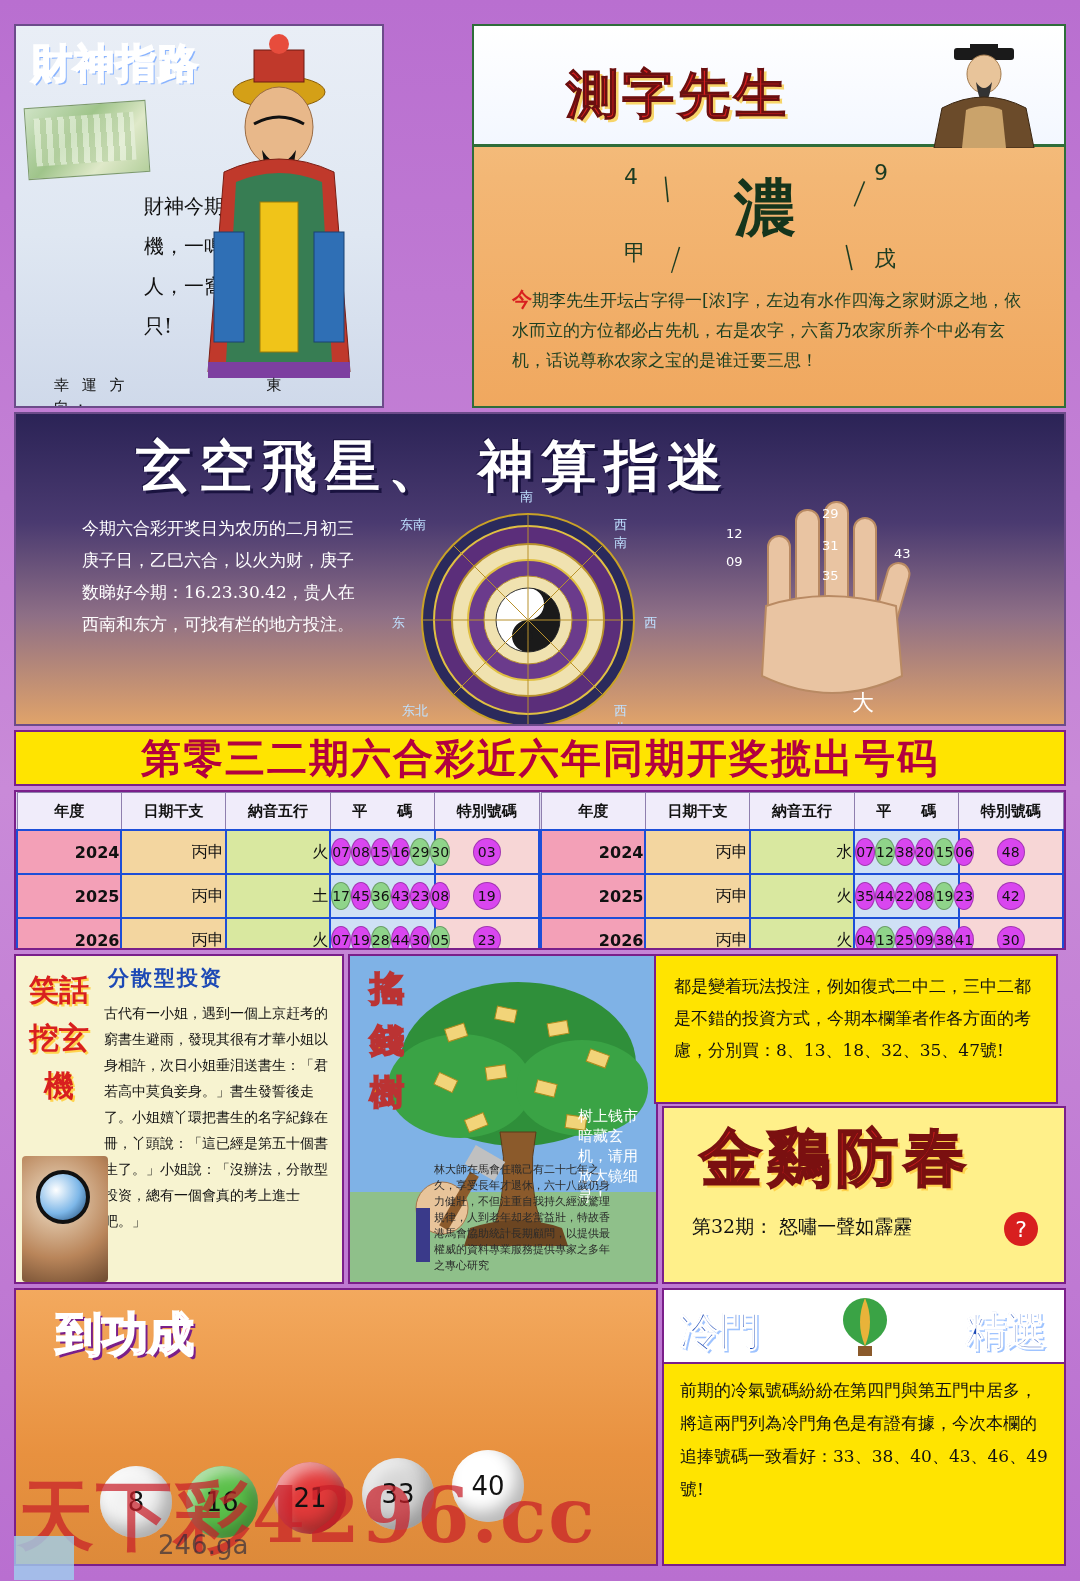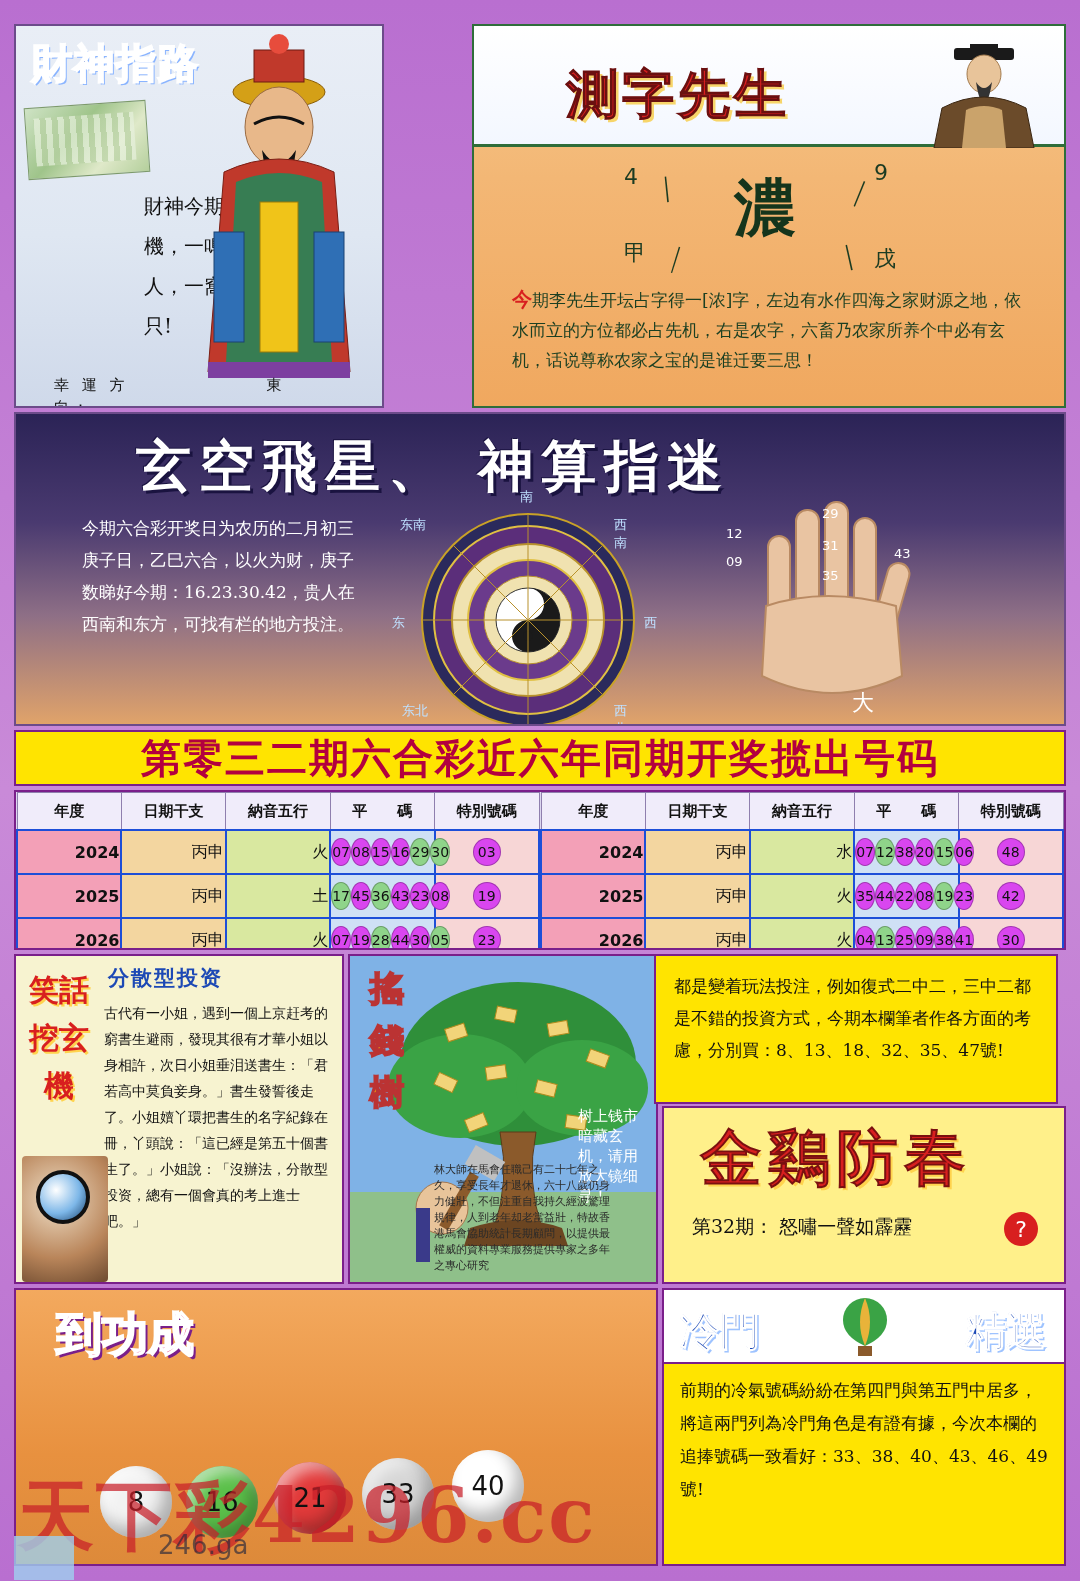--- a/index.html
+++ b/index.html
@@ -115,21 +115,21 @@
      line-height:52px;text-align:center;-webkit-text-stroke:2px #b33; font-family:"DejaVu Serif",serif;}
   #tree .vright{position:absolute;right:6px;top:150px;width:72px;font-size:15px;line-height:20px;color:#fff;
      font-family:"DejaVu Serif",serif;}
   #tree .smalltxt{position:absolute;left:84px;bottom:8px;width:180px;font-size:11px;line-height:16px;color:#2a2a2a;
      font-family:"DejaVu Serif",serif;}
 
   #invest{left:654px;top:954px;width:404px;height:150px;background:#ffe400;border:2px solid #7a1f8a;}
   #invest p{margin:0;padding:14px 18px;font-size:17px;line-height:32px;color:#111;font-family:"DejaVu Serif",serif;}
 
   #jinji{left:662px;top:1106px;width:404px;height:178px;background:#fff08a;border:2px solid #7a1f8a;}
-  #jinji .big{position:absolute;left:36px;top:8px;font-size:62px;font-weight:normal;color:#d81f1f;
+  #jinji .big{position:absolute;left:36px;top:8px;font-size:62px;font-weight:bold;color:#d81f1f;
      -webkit-text-stroke:2px #7a1010;letter-spacing:6px;font-family:"DejaVu Serif",serif;
      text-shadow:3px 3px 0 #ffd34d;}
   #jinji .sub{position:absolute;left:28px;bottom:42px;font-size:19px;color:#111;font-family:"DejaVu Serif",serif;}
   #jinji .qmark{position:absolute;right:26px;bottom:36px;width:34px;height:34px;border-radius:50%;
      background:#d81f1f;color:#fff;font-size:22px;display:flex;align-items:center;justify-content:center;}
 
   
   #bottomL{left:14px;top:1288px;width:644px;height:278px;
      background:linear-gradient(180deg,#f3a95e 0%,#e8913f 60%,#dd8a3a 100%);border:2px solid #7a1f8a;}
   #bottomL .t1{position:absolute;left:40px;top:14px;font-size:46px;font-weight:bold;color:#e01f6a;

